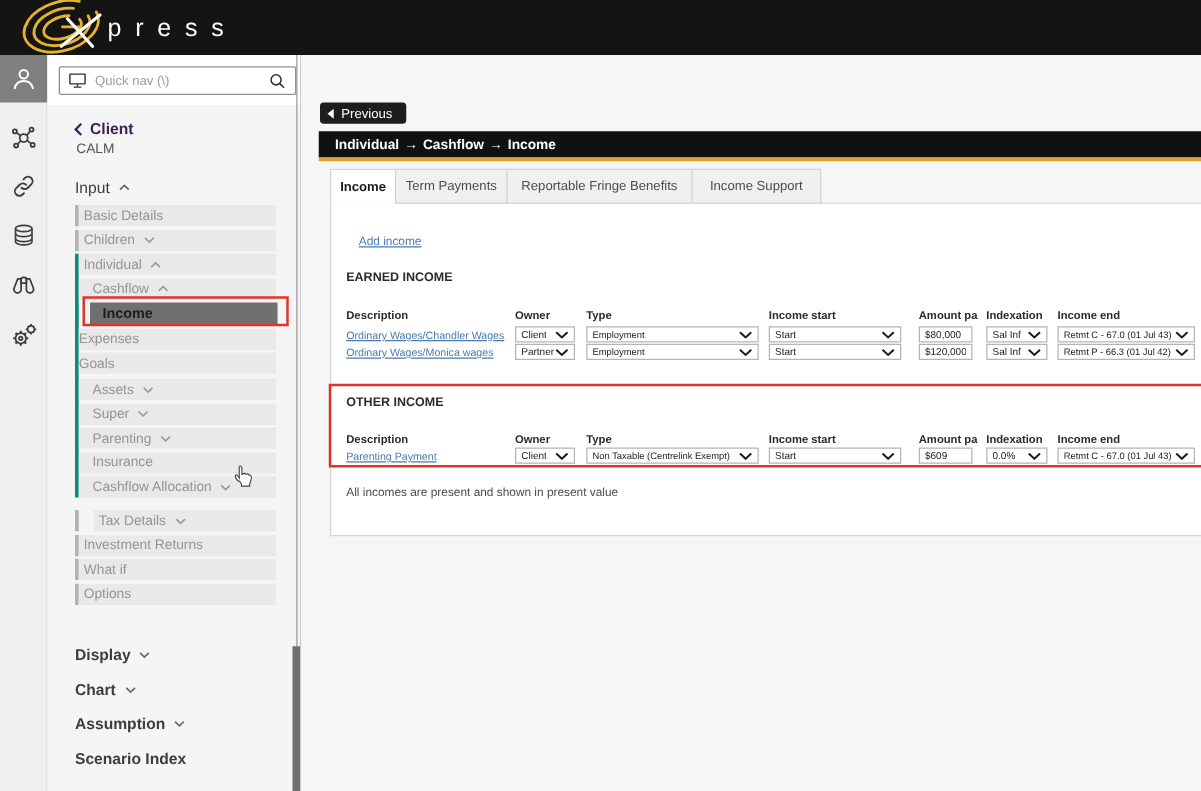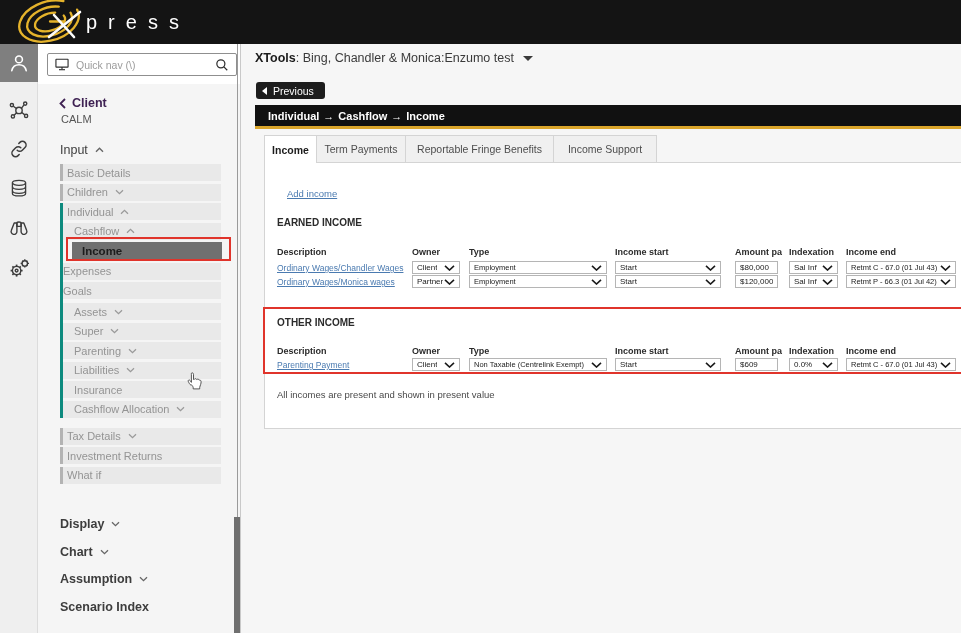--- a/index.html
+++ b/index.html
@@ -33,21 +33,21 @@
   .client-name { position:absolute; left:23px; top:69px; font-size:11px; color:#555; }
 
   .nav-head { position:absolute; left:22px; display:flex; align-items:center;
               font-size:12.5px; font-weight:normal; color:#3d3d3d; }
   .nav-head svg, .side-foot svg { margin-left:7px; }
 
   .navlist { position:absolute; left:22px; top:120px; width:161px; }
   .navgroup { margin-bottom:2.5px; }
   .navgroup.teal { border-left:3px solid #0d8a7e; }
   .navgroup.single { border-left:3px solid #b3b3b3; }
-  .navgroup.gap-top { margin-top:10px; }
+  .navgroup.gap-top { margin-top:10px;padding-left:12px; }
   .nav-item { height:17px; display:flex; align-items:center; background:#e9e9e9;
               color:#949494; font-size:11px; cursor:pointer; }
   .navgroup .nav-item { margin-bottom:2.5px; }
   .navgroup .nav-item:last-child { margin-bottom:0; }
   .nav-item.gap-before { margin-top:4px; }
   .nav-item.lv1 { padding-left:4px; }
   .nav-item.lv2 { padding-left:11px; }
   .nav-item.lv3 { }
   .nav-item .caret { margin-left:7px; display:flex; }
   .nav-item.selected { height:18px; margin-left:9px; width:150px; background:#707070;
@@ -295,26 +295,20 @@
             <polyline points="1,1.3 4.5,4.7 8,1.3" stroke="#9a9a9a" stroke-width="1.3"></polyline>
           </svg>
         </div>
         <div class="nav-item lv2">
           <span>Parenting</span>
           <svg width="9" height="6" viewBox="0 0 9 6" fill="none" class="caret">
             <polyline points="1,1.3 4.5,4.7 8,1.3" stroke="#9a9a9a" stroke-width="1.3"></polyline>
           </svg>
         </div>
         <div class="nav-item lv2">
-          <span>Liabilities</span>
-          <svg width="9" height="6" viewBox="0 0 9 6" fill="none" class="caret">
-            <polyline points="1,1.3 4.5,4.7 8,1.3" stroke="#9a9a9a" stroke-width="1.3"></polyline>
-          </svg>
-        </div>
-        <div class="nav-item lv2">
           <span>Insurance</span>
         </div>
         <div class="nav-item lv2">
           <span>Cashflow Allocation</span>
           <svg width="9" height="6" viewBox="0 0 9 6" fill="none" class="caret">
             <polyline points="1,1.3 4.5,4.7 8,1.3" stroke="#9a9a9a" stroke-width="1.3"></polyline>
           </svg>
         </div>
       </div>
       <div class="navgroup single gap-top">
@@ -326,20 +320,25 @@
         </div>
       </div>
       <div class="navgroup single">
         <div class="nav-item lv1">
           <span>Investment Returns</span>
         </div>
       </div>
       <div class="navgroup single">
         <div class="nav-item lv1">
           <span>What if</span>
+        </div>
+      </div>
+      <div class="navgroup single">
+        <div class="nav-item lv1">
+          <span>Options</span>
         </div>
       </div>
     </div>
   <div class="red-box"></div>
 
   <div id="side-footer">
       <div class="side-foot" style="top: 473px;">
         <span>Display</span>
         <svg width="9" height="6" viewBox="0 0 9 6" fill="none" class="caret">
           <polyline points="1,1.3 4.5,4.7 8,1.3" stroke="#666" stroke-width="1.3"></polyline>
@@ -364,27 +363,20 @@
 
   <div class="scroll-line"></div>
   <div class="scroll-thumb"></div>
 
   <svg class="hand-cursor" width="15" height="19" viewBox="0 0 15 19">
     <path d="M5 1.8 c0.9 0 1.5 0.6 1.5 1.6 v5 l0.6 0.1 c0 0 0.6-1 1.6-0.8 c0.8 0.2 1 0.8 1 0.8 s0.9-0.6 1.7-0.2 c0.7 0.3 0.8 0.8 0.8 0.8 s1.9-0.3 1.9 1.6 c0 1.1-0.1 1.5-0.4 2.6 c-0.3 1.2-1 2.3-1 3.2 v1.4 H6.2 v-1.2 c0-1-0.8-1.7-1.7-2.9 C3.4 14.4 2.6 13 1.9 11.7 C1.3 10.6 0.8 9.6 1.6 9.1 c0.9-0.5 1.6 0.4 1.9 0.9 l0.9 1.4 V3.4 C4.4 3.4 4.1 1.8 5 1.8 Z" fill="#fff" stroke="#444" stroke-width="0.9"></path>
   </svg>
 </div>
 
 <div class="main">
-  <div class="page-title">
-    <span style="display:flex;">
-      <b>XTools</b>
-        <span>: Bing, Chandler &amp; Monica:Enzumo test</span>
-    </span>
-    <span class="title-caret"></span>
-  </div>
 
   <div class="prev-btn">
     <span class="tri"></span>
     <span>Previous</span>
   </div>
 
   <div class="crumb-bar" id="crumbbar">
       <span>Individual</span>
       <span class="arrow">→</span>
       <span>Cashflow</span>

